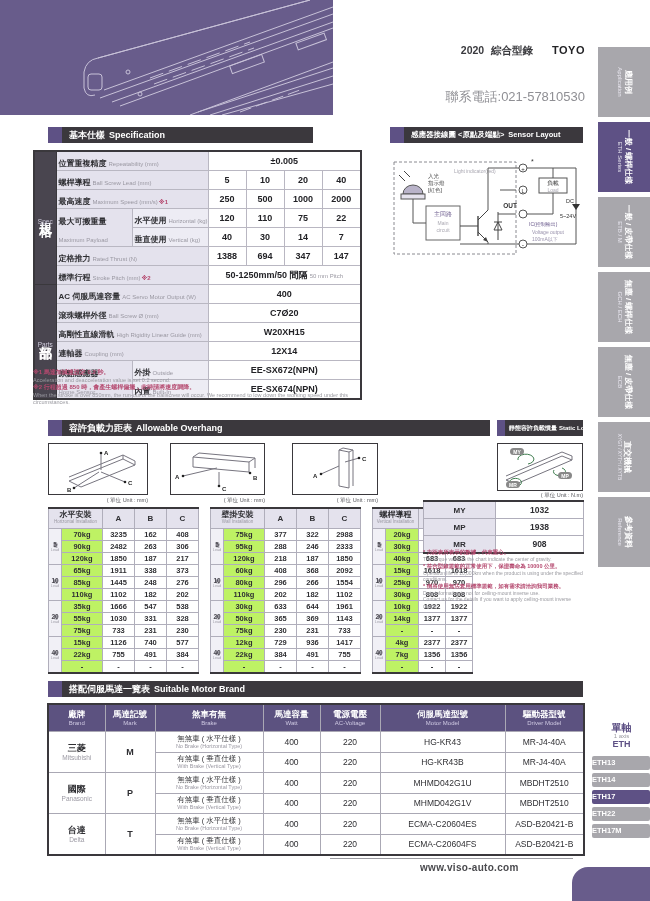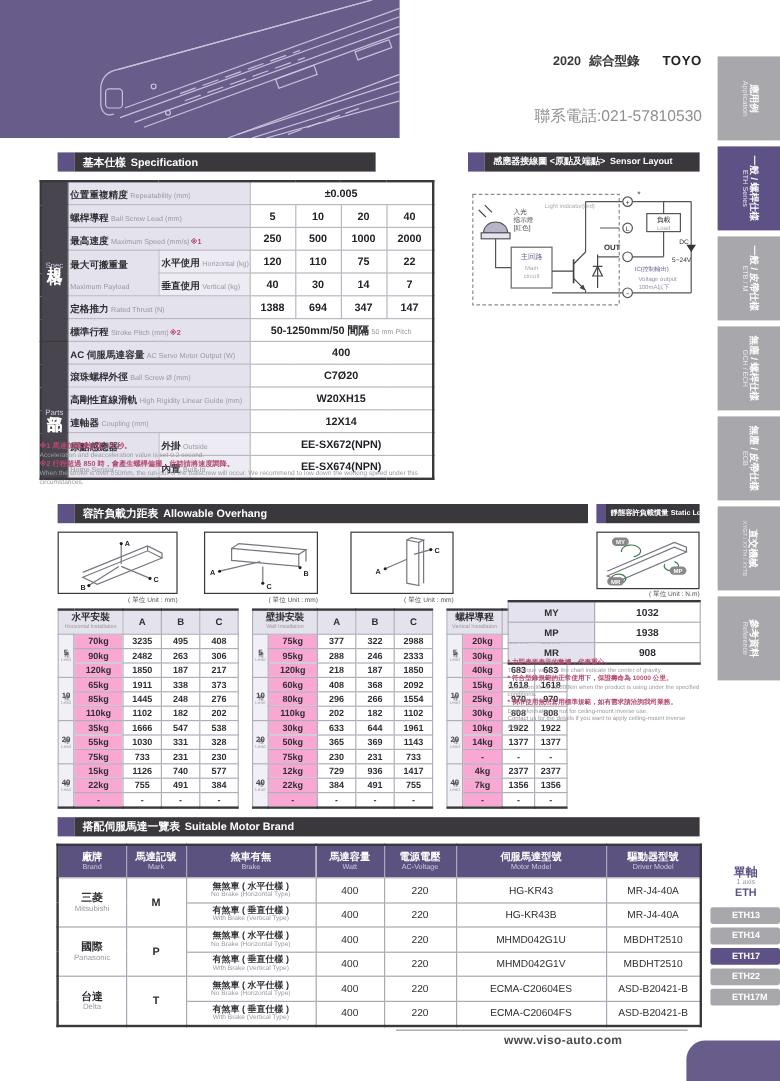--- a/index.html
+++ b/index.html
@@ -21,21 +21,21 @@
        display:flex;flex-direction:column;align-items:center;white-space:nowrap;line-height:1.25;}
   .rot .zh{font-size:8px;font-weight:bold;color:#fff;}
   .rot .en{font-size:6px;color:#e9e7f0;}
 
   
   .series-label{left:593px;top:722px;width:57px;text-align:center;line-height:1.1;}
   .series-label .g1{font-size:10px;font-weight:bold;color:#5e5185;display:block;}
   .series-label .g2{font-size:6px;color:#9a9aa0;display:block;}
   .series-label .g3{font-size:9px;font-weight:bold;color:#5e5185;display:block;}
   .mtab{left:592px;width:58px;height:14px;background:#a8a7ac;border-radius:2px;
-        color:#fff;font-size:7.5px;font-weight:bold;line-height:14px;padding-left:18px;box-sizing:border-box;}
+        color:#fff;font-size:7.5px;font-weight:bold;line-height:14px;padding-left:0;box-sizing:border-box;}
   .mtab.active{background:#5e5185;}
 
   
   .corner{right:0;bottom:0;width:78px;height:34px;background:#685c8b;border-top-left-radius:16px;}
   .footline{left:330px;top:858px;width:243px;border-top:1px solid #9a9aa0;height:0;}
   .site{left:420px;top:862px;width:160px;font-size:10px;font-weight:bold;color:#4a4a4e;letter-spacing:.3px;}
 
   
   .sechdr{display:flex;height:16px;}
   .sechdr .sq{width:14px;background:#5e5185;}
@@ -74,21 +74,21 @@
   .oh-table table{border-top:2px solid #3a383c;border-bottom:2px solid #3a383c;}
   .oh-table .thd{background:#e4e2ed;}
   .oh-title .zh{font-size:8px;font-weight:bold;color:#2f2f33;display:block;line-height:1.1;}
   .oh-title .en{font-size:4.5px;color:#9a98a2;display:block;line-height:1.1;}
   .oh-col{font-size:8px;font-weight:bold;color:#2f2f33;background:#e4e2ed;}
   td.lg{background:#f1f0f6;padding:0;}
   .lgbox{display:flex;flex-direction:column;align-items:center;justify-content:center;line-height:1;gap:1px;}
   .lgzh{writing-mode:vertical-rl;font-size:4.5px;color:#77757f;letter-spacing:1px;}
   .lgn{font-size:6.5px;font-weight:bold;color:#4a4850;}
   .lgen{font-size:3.8px;color:#a2a0aa;}
-  td.wcell{background:#f9a8d4;font-size:7.5px;font-weight:bold;color:#2f2f33;}
+  td.wcell{background:#bef264;font-size:7.5px;font-weight:bold;color:#2f2f33;}
   td.ncell{background:#fff;font-size:7.5px;font-weight:bold;color:#2f2f33;}
 
   
   .mo-table table{border-top:2px solid #3a383c;border-bottom:2px solid #3a383c;}
   .mo-table td{border:1px solid #b0aebb;height:14px;text-align:center;}
   .mo-table td.k{background:#e4e2ed;font-size:8px;font-weight:bold;}
   .mo-table td.v{font-size:8.5px;font-weight:bold;}
   .mnotes{line-height:1.3;}
   .mn-red{font-size:5.5px;font-weight:bold;color:#b5496f;}
   .mn-gray{font-size:5px;color:#9a9aa0;}
@@ -96,21 +96,21 @@
   
   .motor-wrap table{border:2px solid #3a383c;}
   .motor-wrap td{border:1px solid #aaa8b4;padding:0;text-align:center;overflow:hidden;}
   .motor-wrap td.hd{background:#5c5280;height:26px;}
   .hd .zh{display:block;color:#fff;font-size:8.5px;font-weight:bold;line-height:1.2;}
   .hd .en{display:block;color:#cfc9e2;font-size:6px;line-height:1.2;}
   .motor-wrap td.bd{height:19.5px;background:#fff;}
   .brand .zh{display:block;font-size:9px;font-weight:bold;color:#2f2f33;line-height:1.2;}
   .brand .en{display:block;font-size:6.5px;color:#9a98a2;line-height:1.2;}
   .mark{font-size:9px;font-weight:bold;color:#2f2f33;}
-  .brake .zh{display:block;font-size:7.5px;font-weight:bold;color:#2f2f33;line-height:1.2;}
+  .brake .zh{display:block;font-size:7.5px;font-weight:normal;color:#2f2f33;line-height:1.2;}
   .brake .en{display:block;font-size:5.5px;color:#9a98a2;line-height:1.2;}
   td.num{font-size:8.5px;color:#2f2f33;}
 
   svg text{font-family:"Liberation Sans","DejaVu Sans",sans-serif;}
 </style>
 </head>
 <body>
 
 <div class="abs banner">
   <svg width="333" height="115" viewBox="0 0 333 115">
@@ -474,21 +474,21 @@
 <tr>
           <td class="lg" rowspan="3">
             <div class="lgbox">
               <span class="lgzh">導程</span>
               <span class="lgn">5</span>
               <span class="lgen">Lead</span>
             </div>
           </td>
 <td class="wcell">70kg</td>
           <td class="ncell">3235</td>
-          <td class="ncell">495</td>
+          <td class="ncell">162</td>
           <td class="ncell">408</td>
         </tr>
 <tr>
           <td class="wcell">90kg</td>
           <td class="ncell">2482</td>
           <td class="ncell">263</td>
           <td class="ncell">306</td>
         </tr>
 <tr>
           <td class="wcell">120kg</td>

